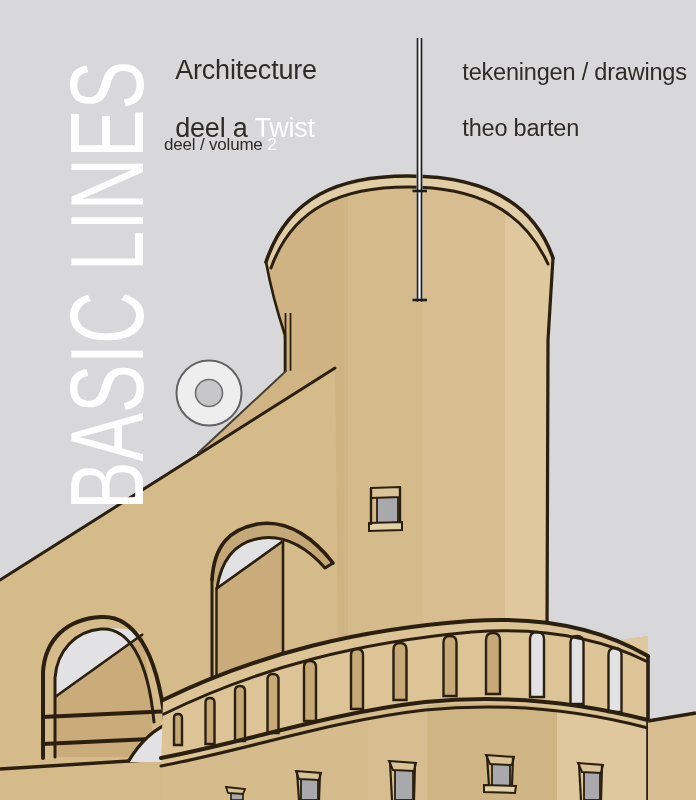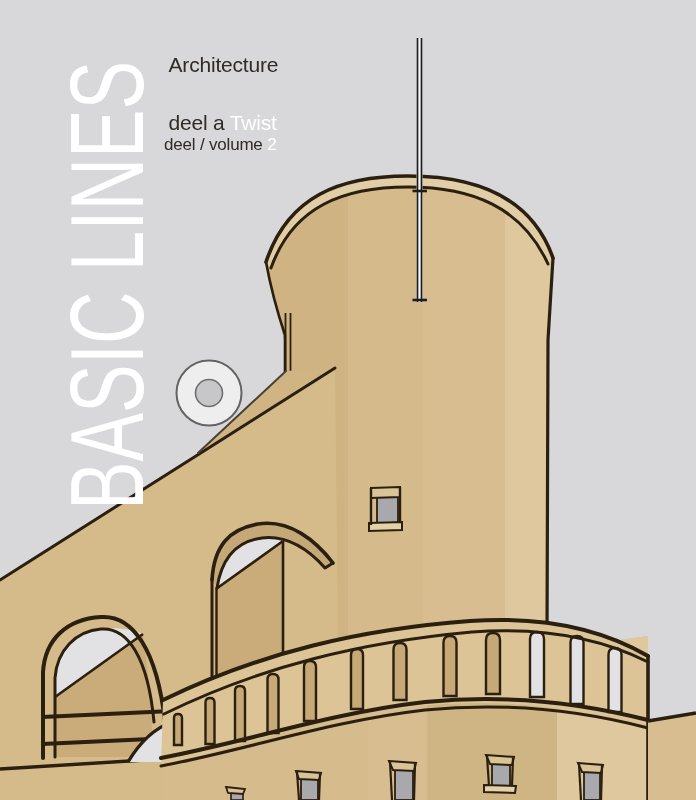--- a/index.html
+++ b/index.html
@@ -15,22 +15,22 @@
   .series-title{
     position:absolute;left:66px;top:510px;
     transform:rotate(-90deg);
     transform-origin:0 0;
     white-space:nowrap;
     color:var(--text-light,#fff);
     font-size:104px;line-height:0.8;font-weight:400;
   }
   .series-title .squeeze{display:inline-block;transform:scaleX(0.70);transform-origin:0 0;}
   .main-title{
-    left:146px;top:21px;
-    font-size:21px;line-height:29px;
+    left:146px;top:27px;
+    font-size:27px;line-height:29px;
     color:var(--text-dark,#2f2b26);
     letter-spacing:-0.2px;
   }
   .accent{color:var(--text-light,#fff);}
   .volume-line{
     left:146px;top:100px;
     font-size:17px;line-height:30px;
     color:var(--text-dark,#2f2b26);
     letter-spacing:-0.2px;
   }
@@ -217,14 +217,18 @@
 
   <div class="txt main-title">
     <span>Architecture</span><br>
     <span>deel a </span><span class="accent">Twist</span>
   </div>
 
   <div class="txt volume-line">
     <span>deel / volume </span><span class="accent">2</span>
   </div>
 
+  <div class="txt credits">
+    <span>tekeningen / drawings</span><br>
+    <span>theo barten</span>
+  </div>
 
 </div>
 
 </body></html>

